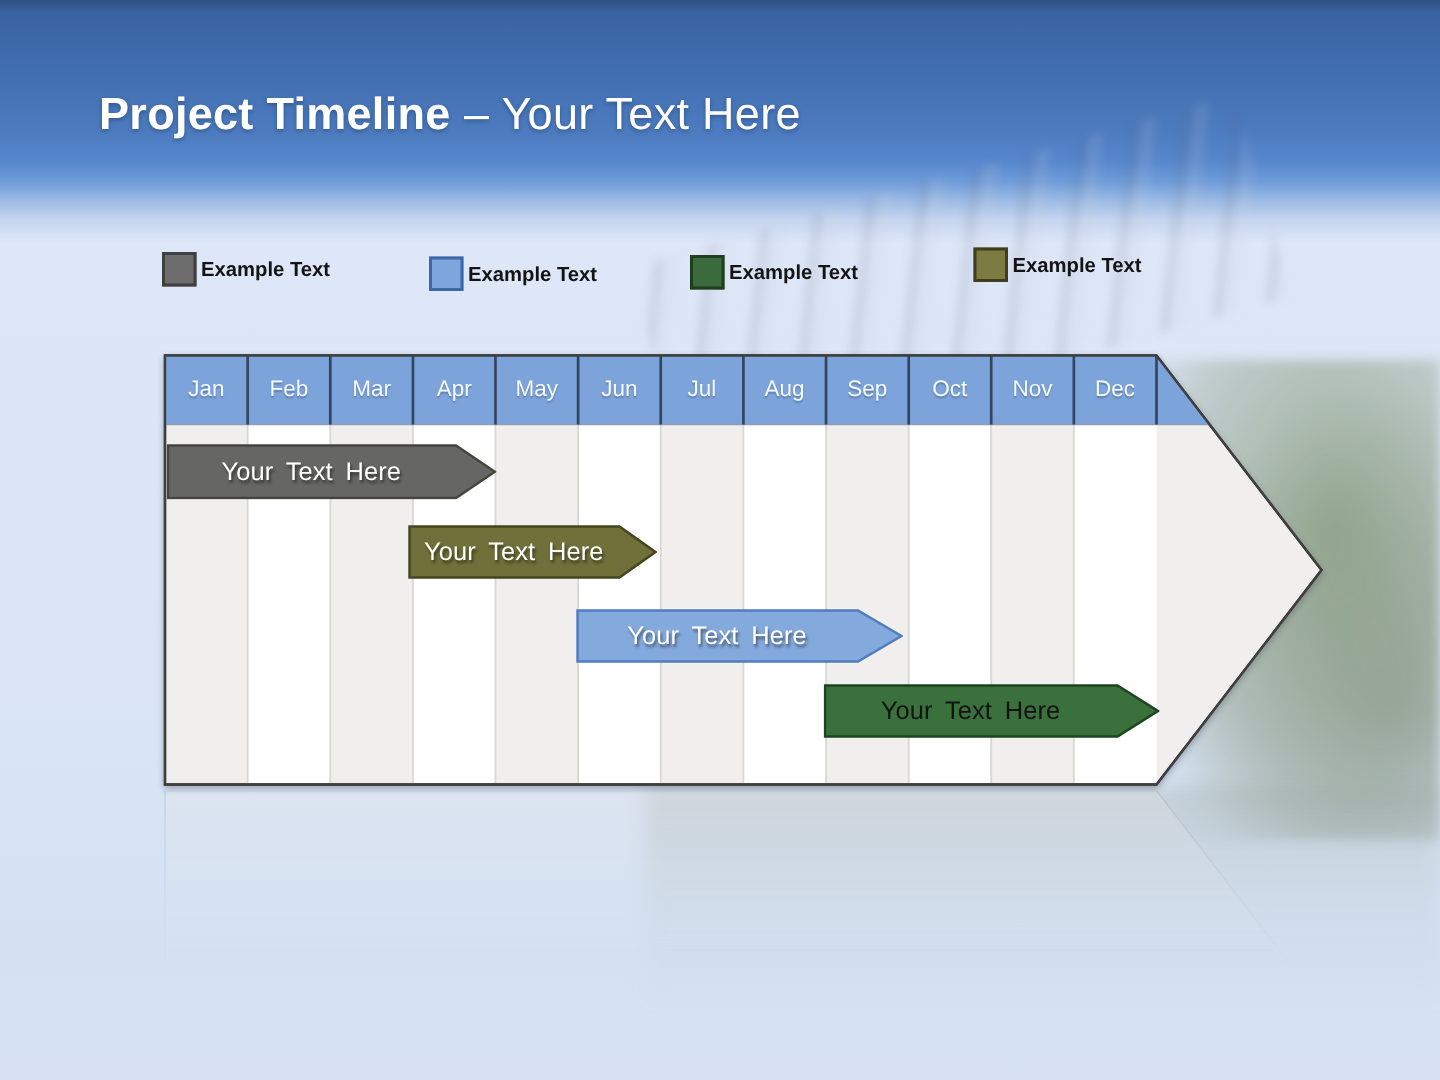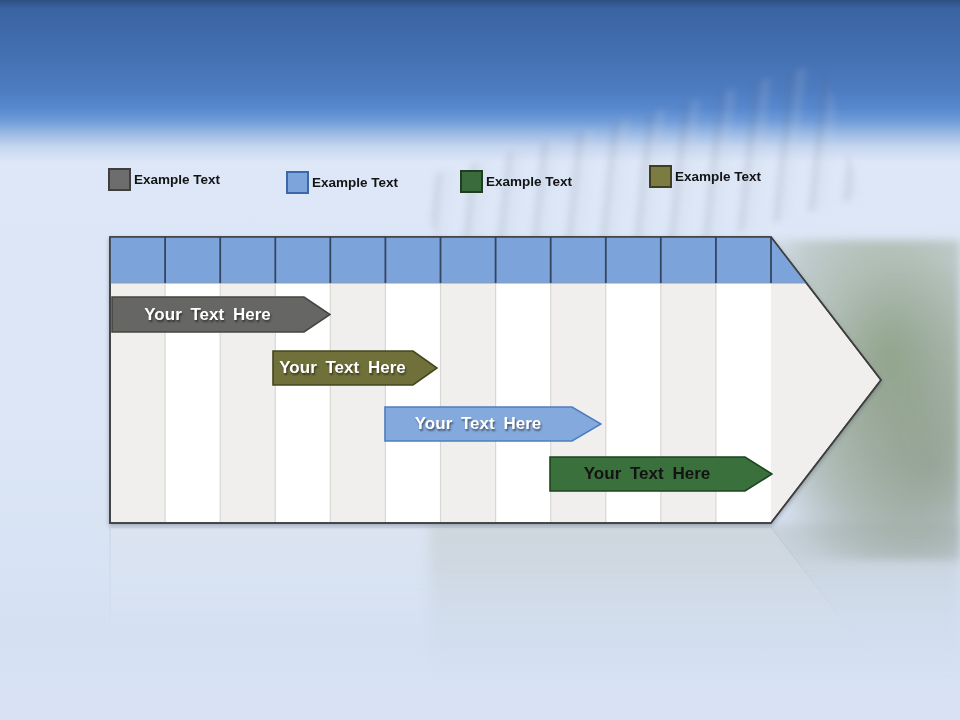--- a/index.html
+++ b/index.html
@@ -44,38 +44,41 @@
   .legend-item:nth-of-type(4){left:649px;top:165px;}
   .legend-swatch{width:19px;height:19px;border:2px solid #333;box-sizing:content-box;}
   .legend-label{font-size:13.5px;font-weight:700;color:#141414;}
   
   .timeline{position:absolute;left:108px;top:235px;width:780px;height:292px;
     filter:drop-shadow(0 2px 2px rgba(80,90,105,.45));}
   .timeline svg.shape{position:absolute;left:0;top:0;}
   .months{position:absolute;left:2px;top:2px;width:661px;height:46px;display:flex;}
   .month{flex:1 1 0;text-align:center;line-height:46px;font-size:15px;color:#f6faff;
     text-shadow:0 1px 1px rgba(40,60,90,.35);}
-  .bar{position:absolute;font-weight:bold;}
+  .bar{position:absolute;}
   .bar svg{position:absolute;left:0;top:0;}
   .bar-label{position:absolute;left:0;top:0;bottom:0;display:flex;align-items:center;
     justify-content:center;font-size:17px;word-spacing:4px;white-space:nowrap;}
   
   .reflection{position:absolute;left:108px;top:527px;width:780px;height:160px;opacity:.5;
     -webkit-mask-image:linear-gradient(180deg,rgba(0,0,0,.6) 0%,rgba(0,0,0,.18) 45%,transparent 78%);
     mask-image:linear-gradient(180deg,rgba(0,0,0,.6) 0%,rgba(0,0,0,.18) 45%,transparent 78%);}
 </style>
 </head>
 <body>
 
 <div class="slide">
 
   <div class="photo photo-wing"></div>
   <div class="photo photo-grass"></div>
   <div class="photo photo-mist"></div>
 
+  <div class="title">
+    <span class="t-bold">Project Timeline</span><span class="t-light">– Your Text Here</span>
+  </div>
 
   <div id="legend">
   <div class="legend-item">
     <span class="legend-swatch" style="background: rgb(109, 109, 109); border-color: rgb(63, 63, 63);"></span>
     <span class="legend-label">Example Text</span>
   </div>
 
   <div class="legend-item">
     <span class="legend-swatch" style="background: rgb(125, 165, 220); border-color: rgb(60, 104, 168);"></span>
     <span class="legend-label">Example Text</span>
@@ -140,20 +143,34 @@
           <line x1="442.7" y1="2" x2="442.7" y2="48"></line>
         <line x1="497.8" y1="2" x2="497.8" y2="48"></line>
           <line x1="552.8" y1="2" x2="552.8" y2="48"></line>
         <line x1="607.9" y1="2" x2="607.9" y2="48"></line>
           <line x1="663" y1="2" x2="663" y2="48"></line>
       </g>
 
       <polygon points="2,2 663,2 773,145 663,288 2,288" fill="none" stroke="#3f3f3f" stroke-width="1.6"></polygon>
     </svg>
 
+    <div class="months" id="months">
+        <div class="month">Jan</div>
+        <div class="month">Feb</div>
+        <div class="month">Mar</div>
+        <div class="month">Apr</div>
+        <div class="month">May</div>
+        <div class="month">Jun</div>
+        <div class="month">Jul</div>
+        <div class="month">Aug</div>
+        <div class="month">Sep</div>
+        <div class="month">Oct</div>
+        <div class="month">Nov</div>
+        <div class="month">Dec</div>
+      </div>
 
     <div id="bars">
       <div class="bar" style="left: 3px; top: 61px; width: 220px; height: 37px;">
           <svg width="220" height="37" viewBox="0 0 220 37">
             <polygon points="1,1 193,1 219,18.5 193,36 1,36" fill="#666664" stroke="#45453f" stroke-width="1.6"></polygon>
           </svg>
           <span class="bar-label" style="right: 27px; color: rgb(255, 255, 255); text-shadow: rgba(0, 0, 0, 0.5) 1px 2px 2px;">Your Text Here</span>
         </div>
       <div class="bar" style="left: 164px; top: 115px; width: 166px; height: 36px;">
           <svg width="166" height="36" viewBox="0 0 166 36">

